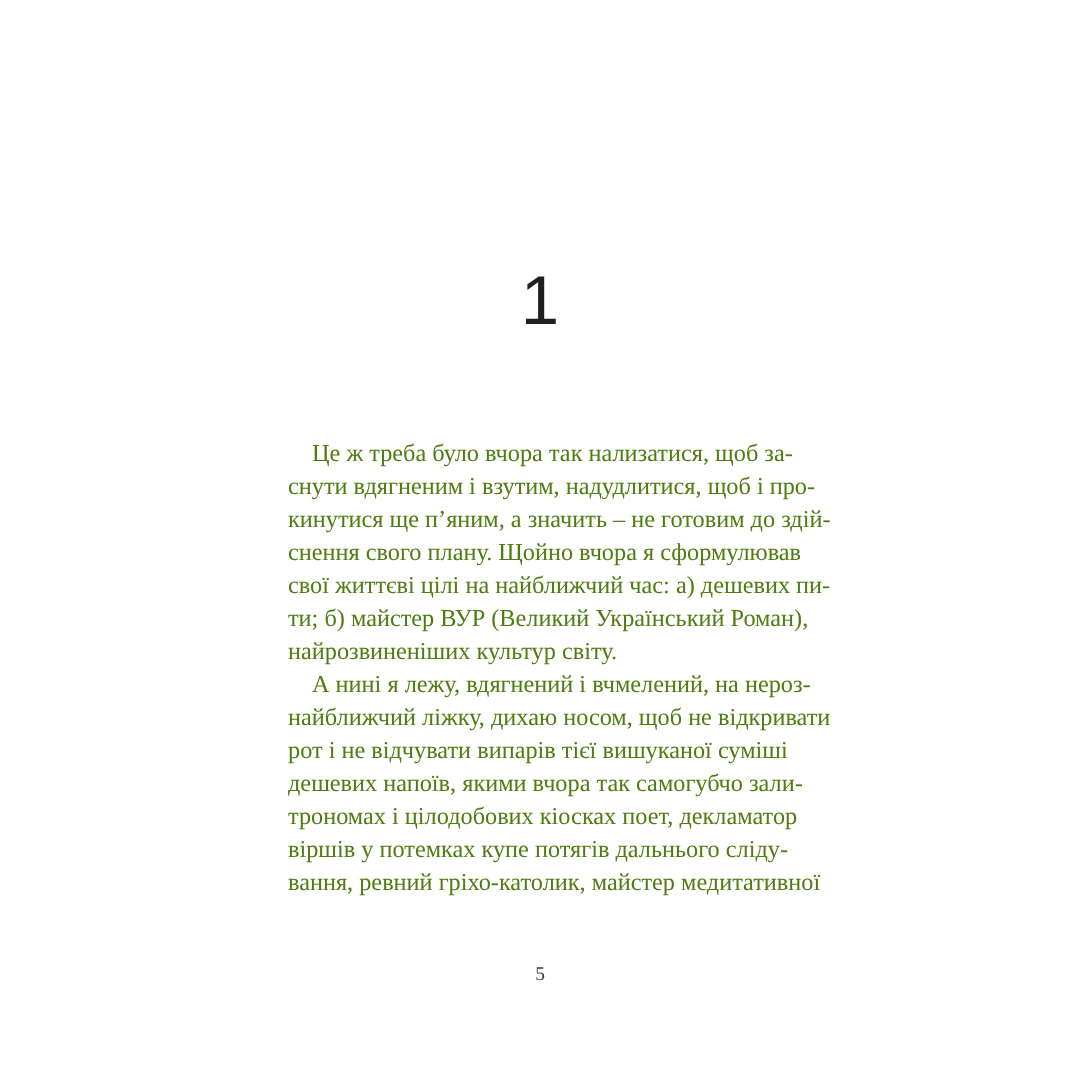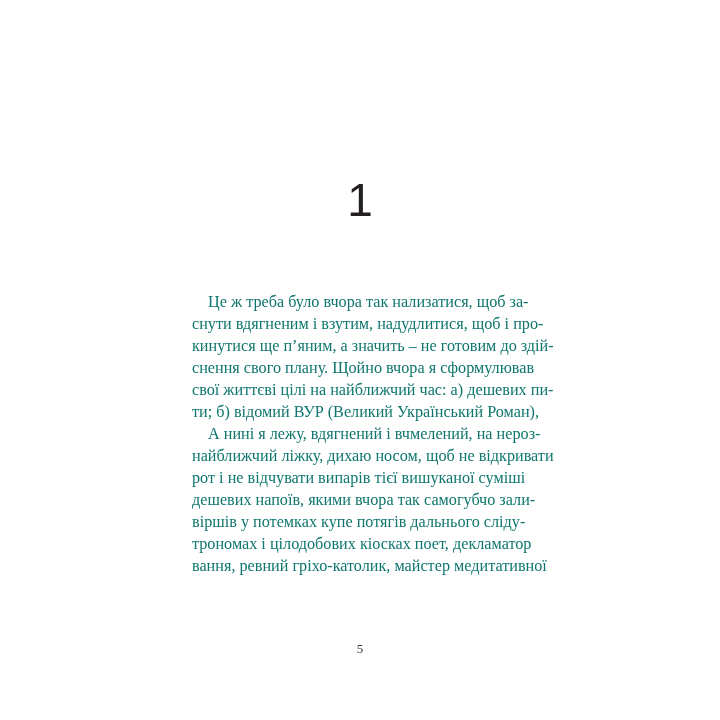--- a/index.html
+++ b/index.html
@@ -34,21 +34,21 @@
       line-height: 60px;
       color: #231f20;
     }
     .body-text {
       position: absolute;
       top: 291px;
       left: 192px;
       width: 324px;
       font-size: 16.2px;
       line-height: 22px;
-      color: #0f766e;
+      color: #4d7c0f;
     }
     .line {
       display: block;
       white-space: nowrap;
       text-align: justify;
       text-align-last: justify;
       height: 22px;
     }
     .line.last {
       text-align-last: left;
@@ -74,28 +74,29 @@
 
   <div class="chapter-number">1</div>
 
   <div class="body-text">
     <div>
       <span class="line indent">Це ж треба було вчора так нализатися, щоб за-</span>
       <span class="line">снути вдягненим і взутим, надудлитися, щоб і про-</span>
       <span class="line">кинутися ще п’яним, а значить – не готовим до здій-</span>
       <span class="line">снення свого плану. Щойно вчора я сформулював</span>
       <span class="line">свої життєві цілі на найближчий час: а) дешевих пи-</span>
-      <span class="line">ти; б) відомий ВУР (Великий Український Роман),</span>
+      <span class="line">ти; б) майстер ВУР (Великий Український Роман),</span>
+      <span class="line last">найрозвиненіших культур світу.</span>
     </div>
     <div>
       <span class="line indent">А нині я лежу, вдягнений і вчмелений, на нероз-</span>
       <span class="line">найближчий ліжку, дихаю носом, щоб не відкривати</span>
       <span class="line">рот і не відчувати випарів тієї вишуканої суміші</span>
       <span class="line">дешевих напоїв, якими вчора так самогубчо зали-</span>
+      <span class="line">трономах і цілодобових кіосках поет, декламатор</span>
       <span class="line">віршів у потемках купе потягів дальнього сліду-</span>
-      <span class="line">трономах і цілодобових кіосках поет, декламатор</span>
       <span class="line">вання, ревний гріхо-католик, майстер медитативної</span>
     </div>
   </div>
 
   <div class="page-number">5</div>
 
 </div>
 
 </body></html>

